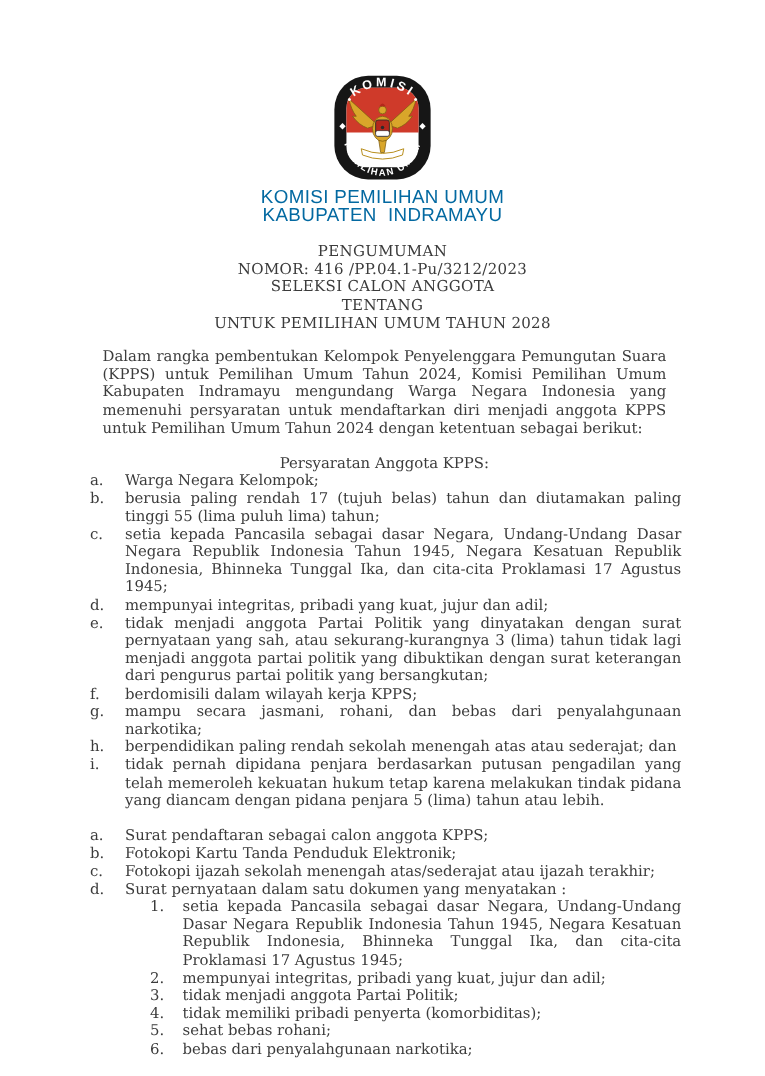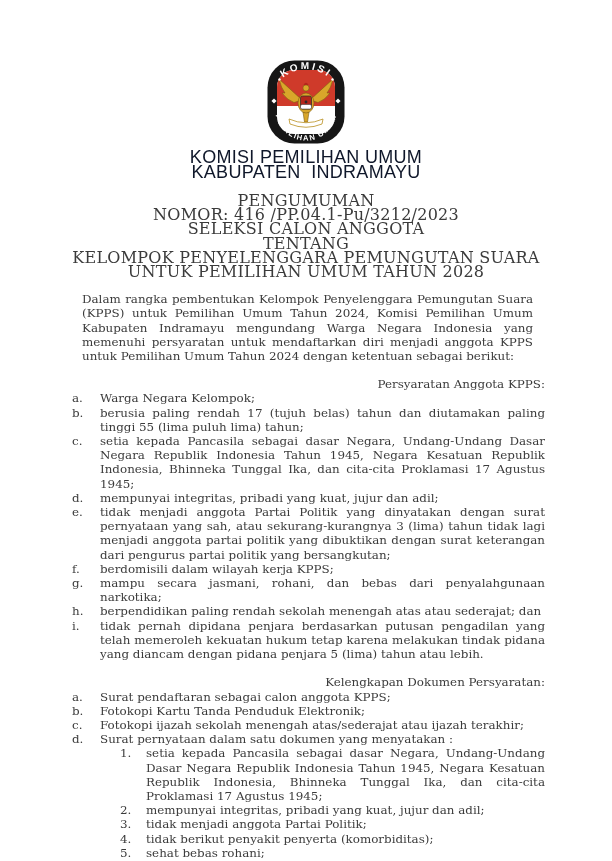--- a/index.html
+++ b/index.html
@@ -7,27 +7,27 @@
     position:relative;
     width:612px;height:861px;
     background:#ffffff;
     overflow:hidden;
     font-family:"DejaVu Serif","Liberation Serif",serif;
     color:#3b3b3b;
     box-sizing:border-box;
   }
   .letterhead{padding-top:60px;text-align:center;}
   .logo{width:78px;height:84px;display:block;margin:0 auto;}
-  .org{margin-top:6px;font-family:"Liberation Sans",sans-serif;font-size:18px;line-height:15px;color:#0f172a;letter-spacing:.3px;}
+  .org{margin-top:6px;font-family:"Liberation Sans",sans-serif;font-size:15px;line-height:15px;color:#0369a1;letter-spacing:.3px;}
   .org-line{white-space:pre;}
-  .title-block{margin-top:14px;text-align:center;font-size:16px;line-height:14.2px;letter-spacing:.25px;}
+  .title-block{margin-top:14px;text-align:center;font-size:12px;line-height:14.2px;letter-spacing:.25px;}
   .content{margin:13px 67px 0 70px;font-size:11.9px;line-height:14.2px;}
   .intro{margin:12px;text-align:justify;}
   .section{margin-top:14px;}
-  .section-heading{text-align:right;}
+  .section-heading{text-align:center;}
   .li{display:flex;}
   .li .marker{flex:0 0 30px;padding-left:2px;box-sizing:border-box;}
   .li .txt{flex:1;text-align:justify;}
   .sub{margin-left:18px;}
   .sub .marker{flex:0 0 28px;padding-left:2px;}
   .band-text-top{font-family:"Liberation Sans",sans-serif;font-weight:bold;font-size:10px;letter-spacing:2.4px;fill:#ffffff;}
   .band-text-bot{font-family:"Liberation Sans",sans-serif;font-weight:bold;font-size:7.6px;letter-spacing:1.3px;fill:#ffffff;}
 </style>
 </head>
 <body>
@@ -81,21 +81,20 @@
       <div class="org-line">KOMISI PEMILIHAN UMUM</div>
       <div class="org-line">KABUPATEN  INDRAMAYU</div>
     </div>
   </div>
 
   <div class="title-block" id="titleBlock">
       <div class="title-line">PENGUMUMAN</div>
       <div class="title-line">NOMOR: 416 /PP.04.1-Pu/3212/2023</div>
       <div class="title-line">SELEKSI CALON ANGGOTA</div>
       <div class="title-line">TENTANG</div>
-      <div class="title-line">KELOMPOK PENYELENGGARA PEMUNGUTAN SUARA</div>
       <div class="title-line">UNTUK PEMILIHAN UMUM TAHUN 2028</div>
     </div>
 
   <div class="content">
     <p class="intro">Dalam rangka pembentukan Kelompok Penyelenggara Pemungutan Suara (KPPS) untuk Pemilihan Umum Tahun 2024, Komisi Pemilihan Umum Kabupaten Indramayu mengundang Warga Negara Indonesia yang memenuhi persyaratan untuk mendaftarkan diri menjadi anggota KPPS untuk Pemilihan Umum Tahun 2024 dengan ketentuan sebagai berikut:</p>
     <div id="sections">
         <div class="section">
           <div class="section-heading">Persyaratan Anggota KPPS:</div>
           <div class="li">
             <span class="marker">a.</span>
@@ -128,21 +127,20 @@
           <div class="li">
             <span class="marker">h.</span>
             <div class="txt">berpendidikan paling rendah sekolah menengah atas atau sederajat; dan</div>
           </div>
           <div class="li">
             <span class="marker">i.</span>
             <div class="txt">tidak pernah dipidana penjara berdasarkan putusan pengadilan yang telah memeroleh kekuatan hukum tetap karena melakukan tindak pidana yang diancam dengan pidana penjara 5 (lima) tahun atau lebih.</div>
           </div>
         </div>
         <div class="section">
-          <div class="section-heading">Kelengkapan Dokumen Persyaratan:</div>
           <div class="li">
             <span class="marker">a.</span>
             <div class="txt">Surat pendaftaran sebagai calon anggota KPPS;</div>
           </div>
           <div class="li">
             <span class="marker">b.</span>
             <div class="txt">Fotokopi Kartu Tanda Penduduk Elektronik;</div>
           </div>
           <div class="li">
             <span class="marker">c.</span>
@@ -158,21 +156,21 @@
                 <div class="li">
                   <span class="marker">2.</span>
                   <div class="txt">mempunyai integritas, pribadi yang kuat, jujur dan adil;</div>
                 </div>
                 <div class="li">
                   <span class="marker">3.</span>
                   <div class="txt">tidak menjadi anggota Partai Politik;</div>
                 </div>
                 <div class="li">
                   <span class="marker">4.</span>
-                  <div class="txt">tidak berikut penyakit penyerta (komorbiditas);</div>
+                  <div class="txt">tidak memiliki pribadi penyerta (komorbiditas);</div>
                 </div>
                 <div class="li">
                   <span class="marker">5.</span>
                   <div class="txt">sehat bebas rohani;</div>
                 </div>
                 <div class="li">
                   <span class="marker">6.</span>
                   <div class="txt">bebas dari penyalahgunaan narkotika;</div>
                 </div>
               </div></div>

